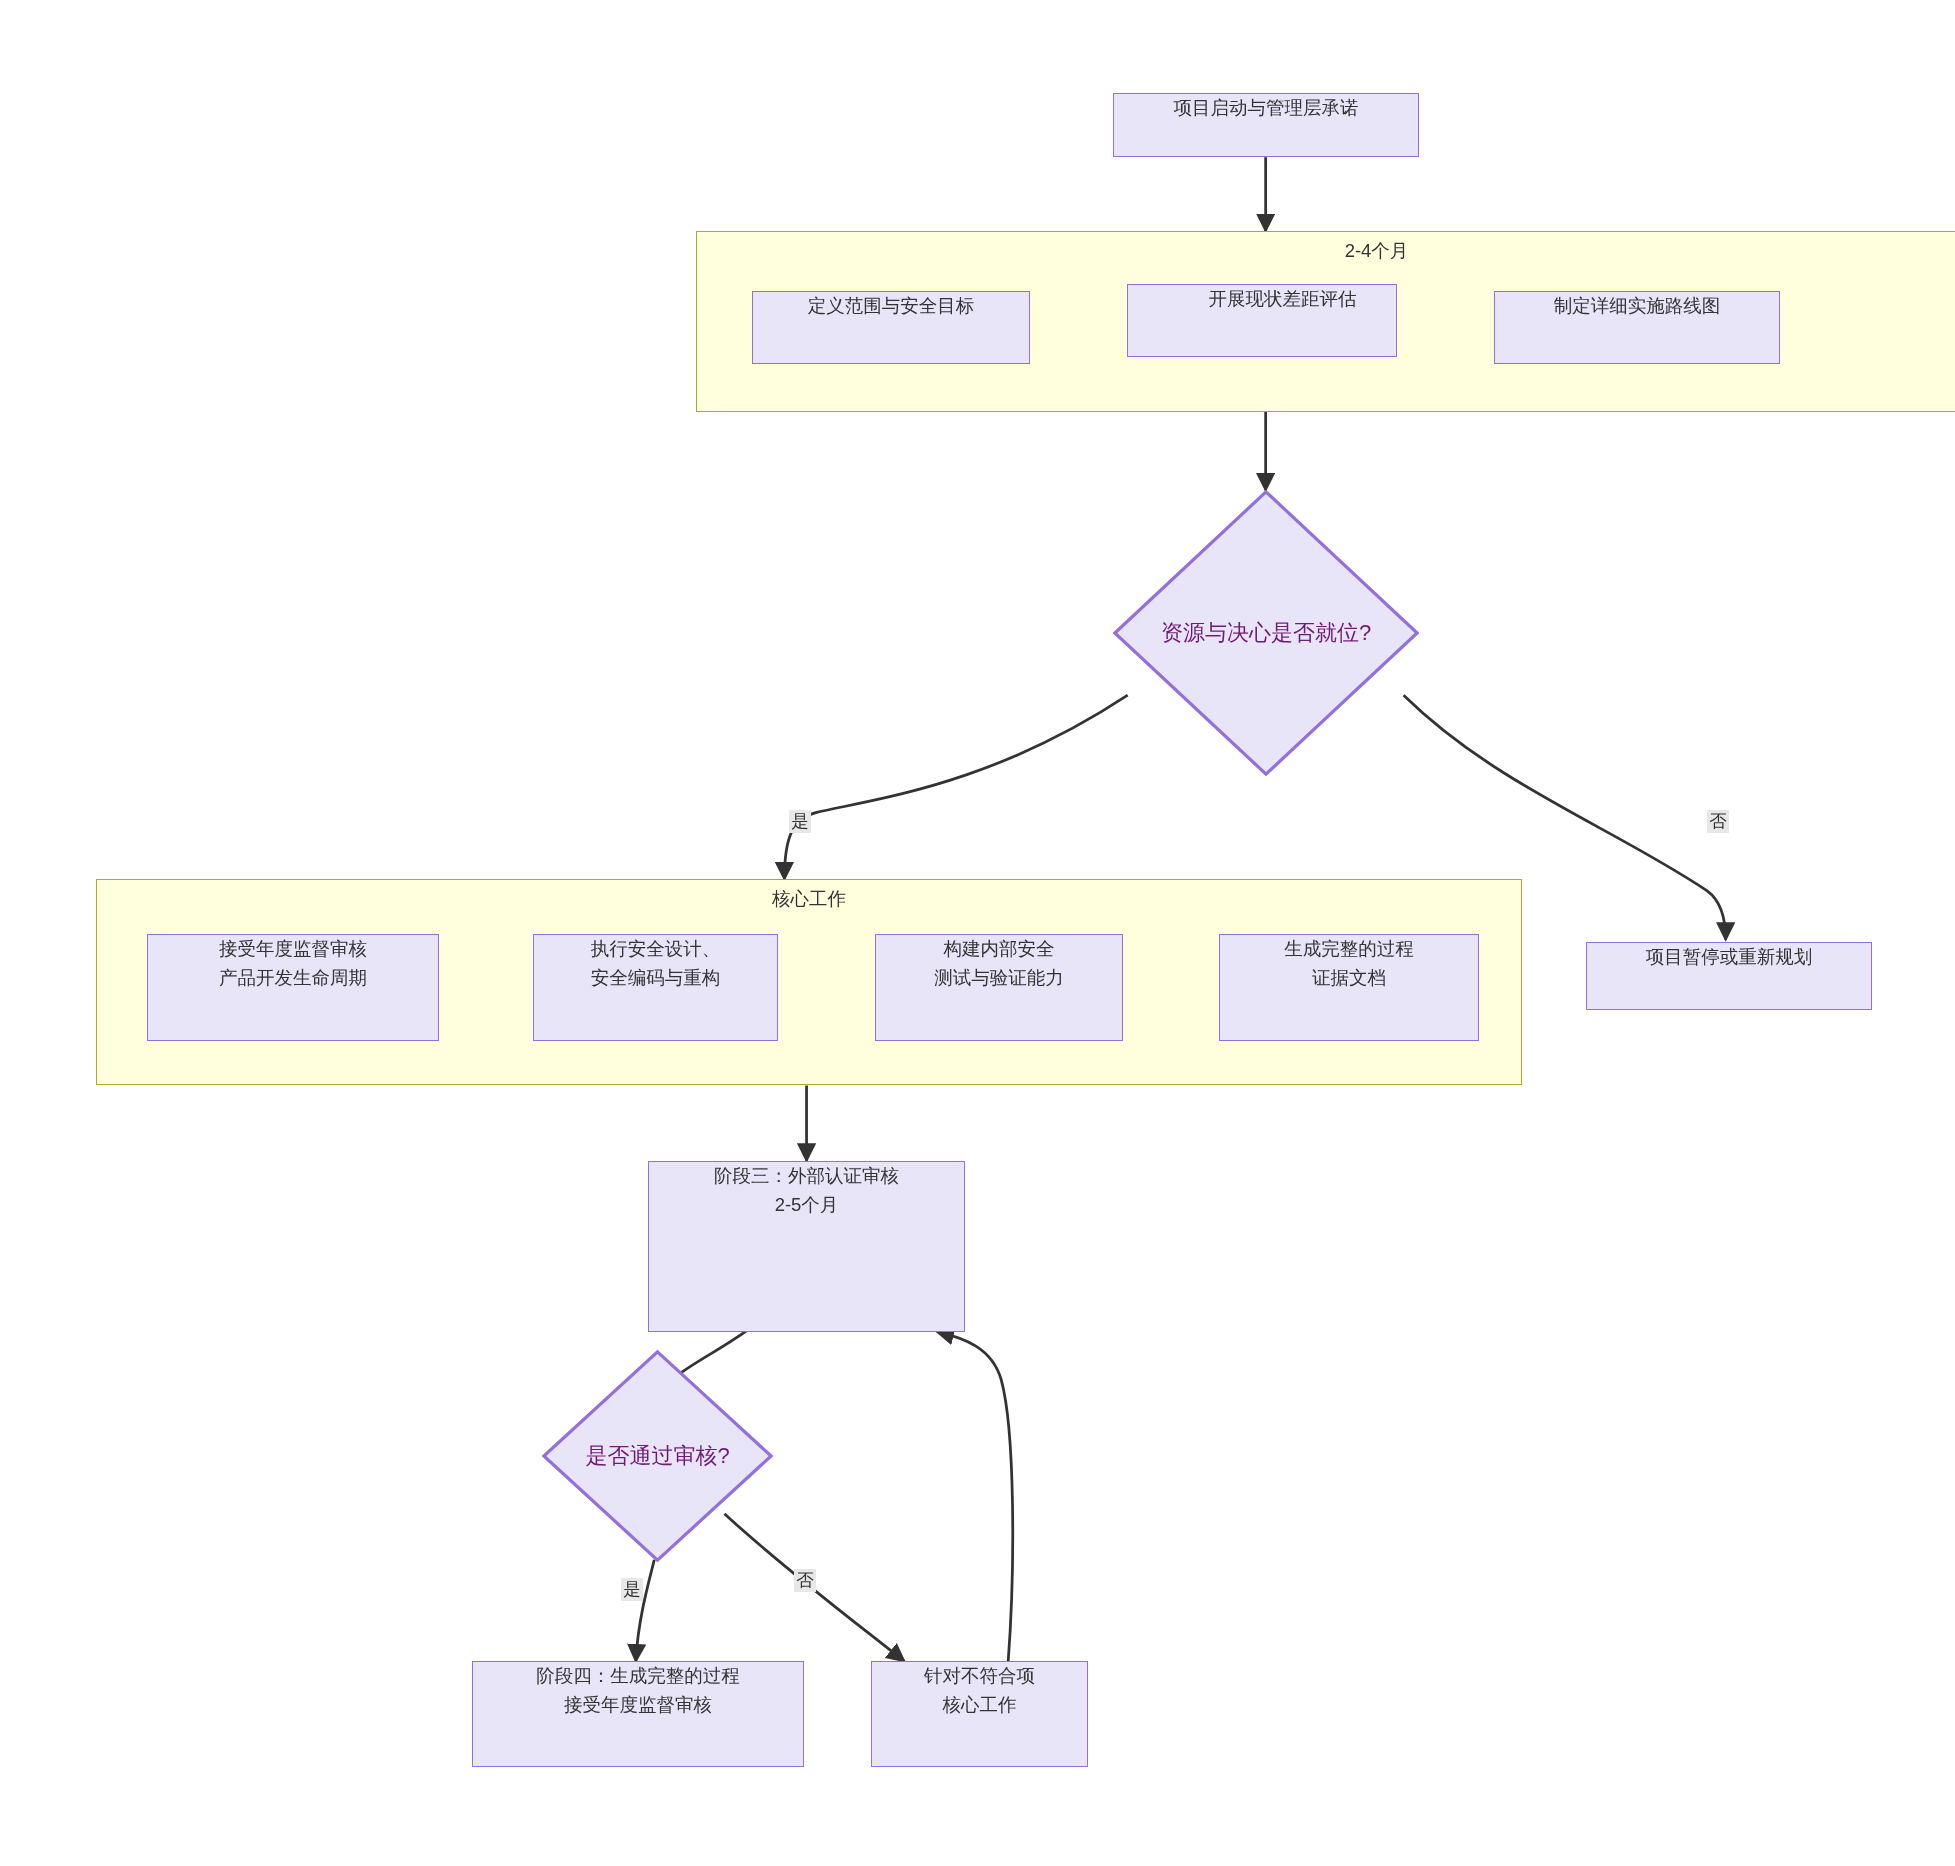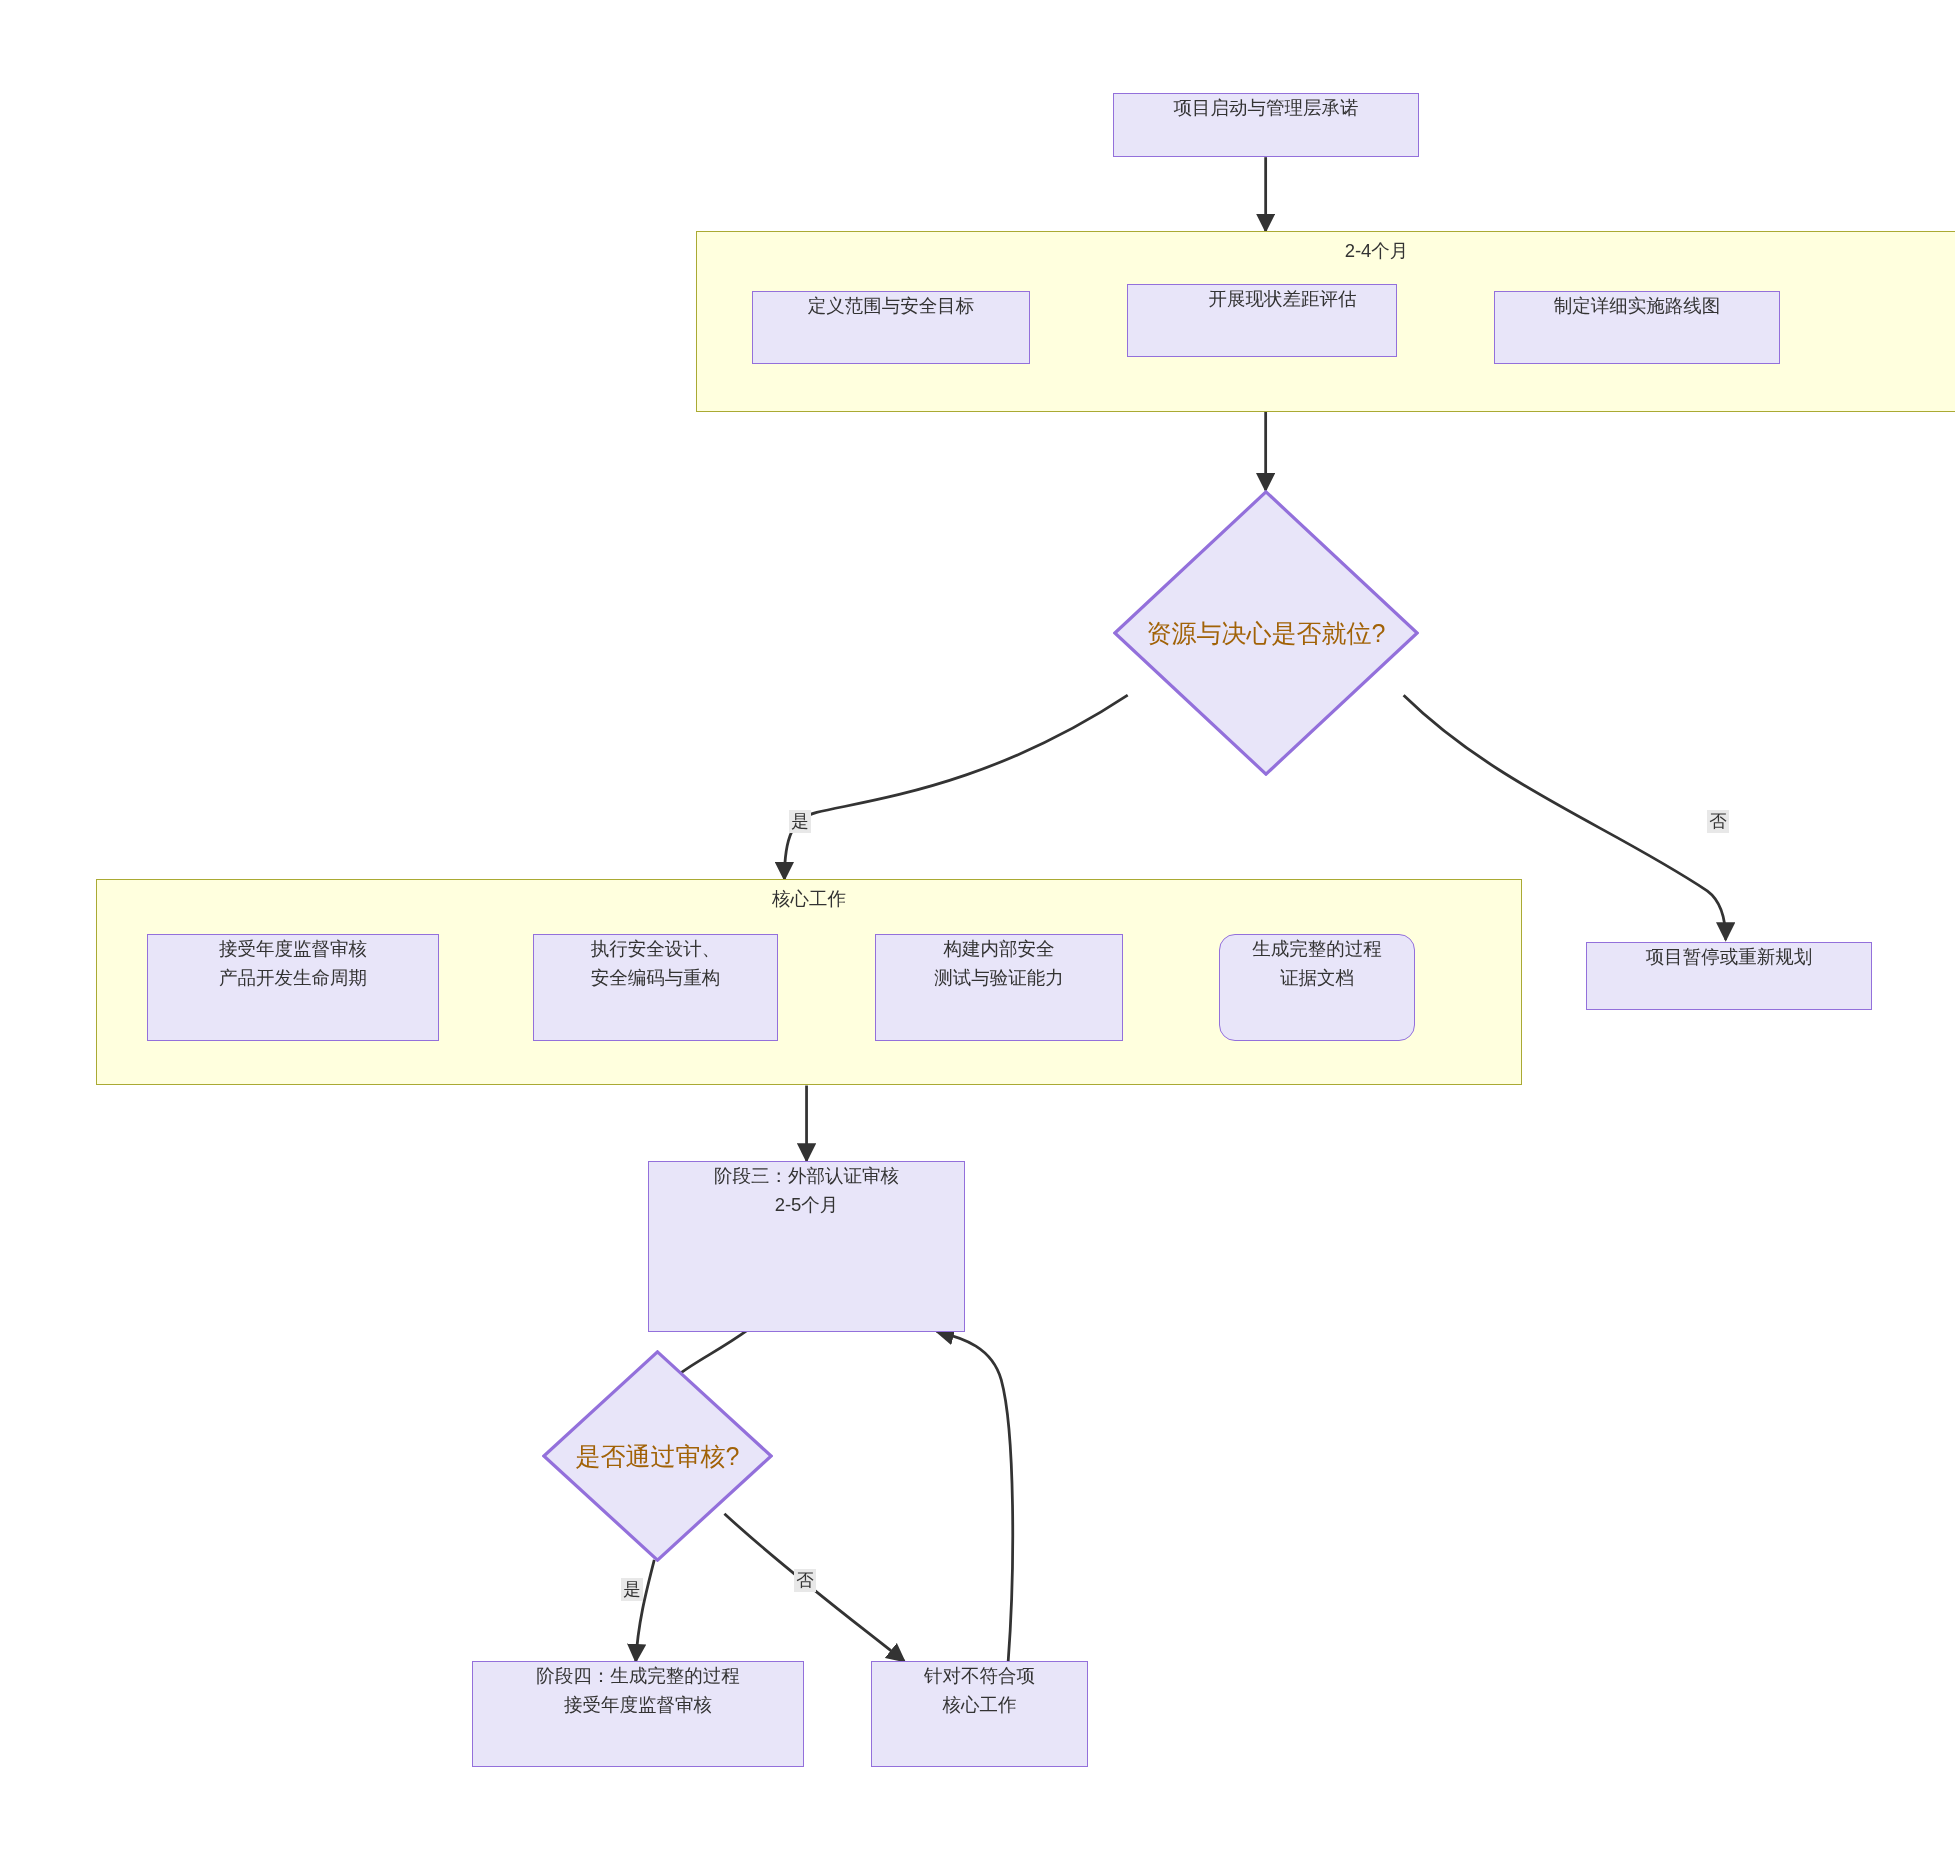--- a/index.html
+++ b/index.html
@@ -73,22 +73,22 @@
   }
   .decision .decision-label {
     position: absolute;
     left: 0;
     top: 0;
     width: 100%;
     height: 100%;
     display: flex;
     align-items: center;
     justify-content: center;
-    font-size: 25px;
-    color: #a16207;
+    font-size: 22px;
+    color: #701a75;
     white-space: nowrap;
     text-align: right;
   }
   
   .edge-label {
     position: absolute;
     background: #e8e8e8;
     color: #333333;
     font-size: 17.5px;
     line-height: 1.15;
@@ -183,21 +183,21 @@
   <div class="node" style="left:533px; top:934px; width:245px; height:107px;">
     <span class="node-label">执行安全设计、
 安全编码与重构</span>
   </div>
 
   <div class="node" style="left:875px; top:934px; width:248px; height:107px;">
     <span class="node-label">构建内部安全
 测试与验证能力</span>
   </div>
 
-  <div class="node" style="left:1219px; top:934px; width:196px; height:107px;border-radius:16px;">
+  <div class="node" style="left:1219px; top:934px; width:260px; height:107px;">
     <span class="node-label">生成完整的过程
 证据文档</span>
   </div>
 
   <div class="node" style="left:648px; top:1161px; width:317px; height:171px;">
     <span class="node-label">阶段三：外部认证审核
 2-5个月</span>
   </div>
 
   <div class="decision" style="left:542px; top:1350px; width:231px; height:212px;">

